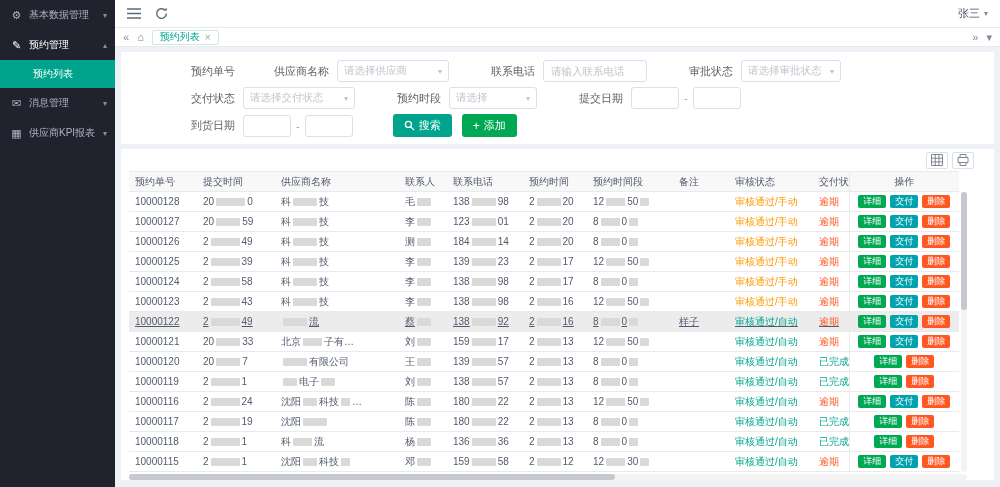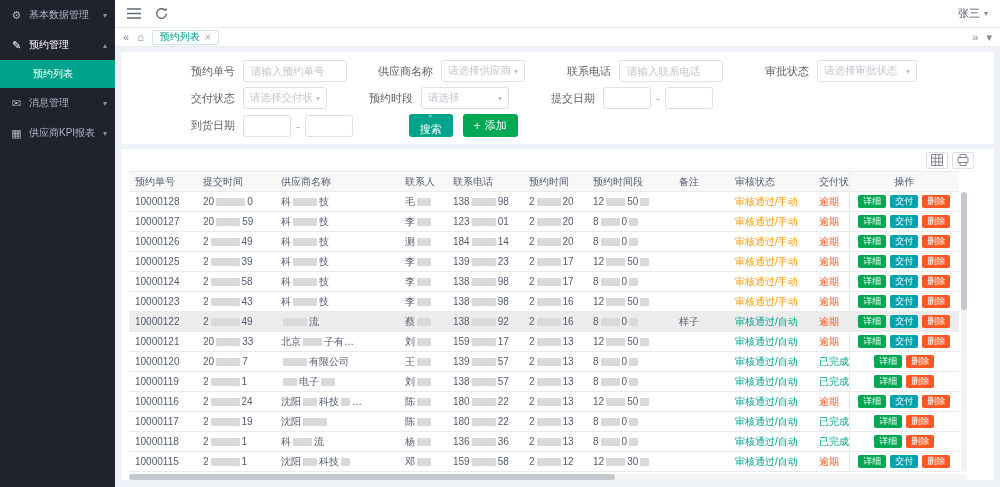--- a/index.html
+++ b/index.html
@@ -37,26 +37,26 @@
 
   
   .search-card { background:#fff; padding:8px 10px 2px 26px; margin-bottom:5px; }
   .form-row { display:flex; align-items:center; margin-bottom:5px; }
   .field { display:flex; align-items:center; margin-right:24px; }
   .field > label { width:62px; text-align:right; margin-right:8px; color:#606266; font-size:11px; white-space:nowrap; }
   .form-row .field:first-child > label { width:88px; }
   .ctl-input { height:22px; border:1px solid #dcdfe6; border-radius:3px; padding:0 7px; font-size:10.5px; color:#515a6e; outline:none; width:104px; font-family:inherit; }
   .ctl-input::placeholder { color:#c0c4cc; }
   .ctl-input.small { width:48px; }
-  .ctl-select { height:22px; border:1px solid #dcdfe6; border-radius:3px; padding:0 6px; width:84px; display:inline-flex; align-items:center; justify-content:space-between; cursor:pointer; background:#fff; }
+  .ctl-select { height:22px; border:1px solid #dcdfe6; border-radius:3px; padding:0 6px; width:112px; display:inline-flex; align-items:center; justify-content:space-between; cursor:pointer; background:#fff; }
   .ctl-select .ph { color:#c0c4cc; font-size:10.5px; white-space:nowrap; overflow:hidden; }
   .ctl-select .sel-caret { font-size:8px; color:#c0c4cc; margin-left:4px; }
   .dash { margin:0 5px; color:#9ea3ad; }
   .btn { height:23px; border:none; border-radius:3px; color:#fff; font-size:11px; padding:0 11px; display:inline-flex; align-items:center; gap:4px; cursor:pointer; font-family:inherit; }
-  .btn-search { background:var(--accent); margin-left:32px;flex-direction:column; }
+  .btn-search { background:var(--accent); margin-left:16px; }
   .btn-add { background:var(--green); margin-left:10px; }
   .plus { font-size:12px; line-height:1; }
 
   
   .table-card { background:#fff; padding:2px 8px 0 8px; }
   .table-toolbar { height:18px; margin-bottom:2px; display:flex; justify-content:flex-end; align-items:center; gap:4px; padding-right:12px; }
   .tool-btn { width:22px; height:17px; border:1px solid #dcdfe6; border-radius:2px; display:inline-flex; align-items:center; justify-content:center; cursor:pointer; background:#fff; }
   .table-wrap { position:relative; width:838px; }
   table { border-collapse:collapse; table-layout:fixed; width:830px; font-size:10px; }
   th, td { height:20px; padding:0 6px; text-align:left; white-space:nowrap; overflow:hidden; border-bottom:1px solid #e8eaec; font-weight:400; }
@@ -67,21 +67,21 @@
   th:nth-child(4), td:nth-child(4) { width:48px; }
   th:nth-child(5), td:nth-child(5) { width:76px; }
   th:nth-child(6), td:nth-child(6) { width:64px; }
   th:nth-child(7), td:nth-child(7) { width:86px; }
   th:nth-child(8), td:nth-child(8) { width:56px; }
   th:nth-child(9), td:nth-child(9) { width:84px; }
   th:nth-child(10), td:nth-child(10){ width:36px; }
   th:nth-child(11), td:nth-child(11){ width:110px; border-left:1px solid #e8eaec; text-align:center; background:#fff; }
   thead th:nth-child(11){ background:#f8f8f9; }
   tbody tr { background:#fff;margin-left:28px; }
-  tbody tr.hl, tbody tr.hl td:nth-child(11) { background:#ececec; }
+  tbody tr.hl, tbody tr.hl td:nth-child(11) { background:#ececec;text-decoration:underline; }
   .redact { display:inline-block; height:8px; background:#d9d9d9; border-radius:1px; vertical-align:middle; margin:0 2px; }
   .st-manual { color:var(--orange); }
   .st-auto { color:var(--accent); }
   .st-overdue { color:var(--red); }
   .st-done { color:var(--accent); }
   .op { border:none; border-radius:2px; color:#fff; font-size:9px; padding:2px 5px; margin:0 2px; cursor:pointer; font-family:inherit; line-height:1; }
   .btn-detail { background:var(--green); }
   .btn-deliver { background:var(--cyan); }
   .btn-delete { background:var(--red); }
 
@@ -153,21 +153,20 @@
     <span class="tab-ctl">»</span>
     <span class="tab-ctl caret">▾</span>
   </div>
 
   <div class="content">
 
     <section class="search-card">
       <div class="form-row">
         <div class="field">
           <label>预约单号</label>
-          <input class="ctl-input" placeholder="请输入预约单号" style="">
         </div>
         <div class="field">
           <label>供应商名称</label>
           <div class="ctl-select">
             <span class="ph">请选择供应商</span>
             <span class="sel-caret">▾</span>
           </div>
         </div>
         <div class="field">
           <label>联系电话</label>

